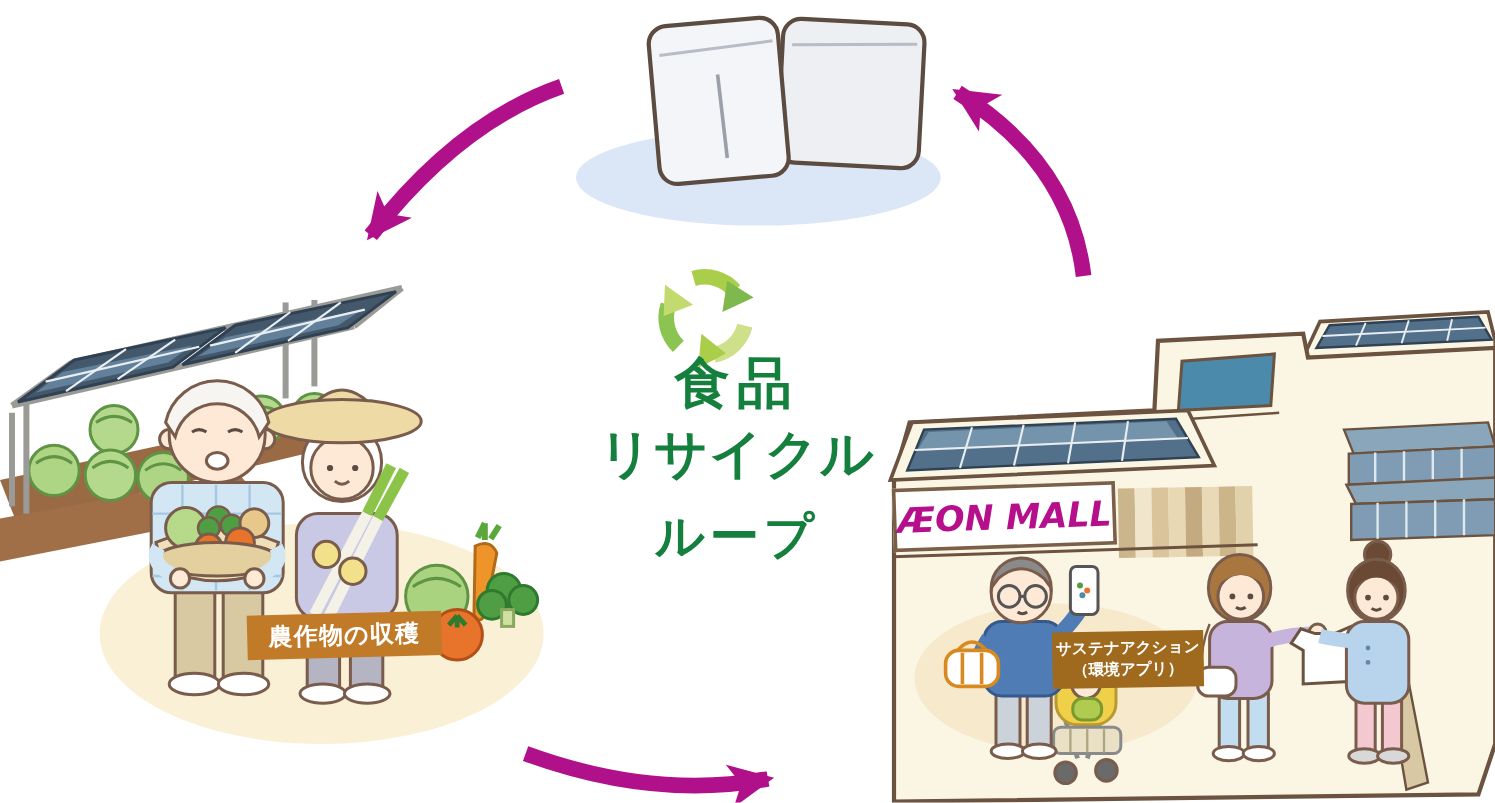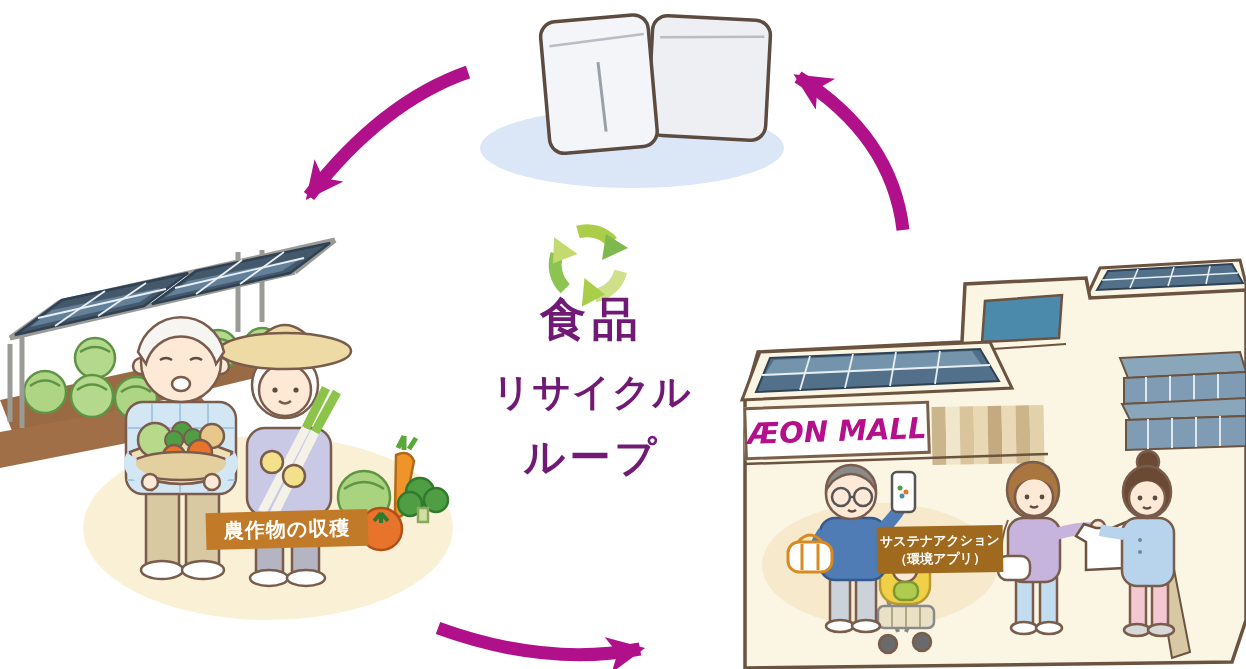--- a/index.html
+++ b/index.html
@@ -2,23 +2,23 @@
 <html><head>
 <meta charset="utf-8">
 <style>
   html,body{margin:0;padding:0;background:#ffffff;}
   .stage{
     position:relative;width:1246px;height:669px;overflow:hidden;
     background:#ffffff;font-family:"DejaVu Sans","Liberation Sans",sans-serif;
   }
   .stage svg{position:absolute;left:0;top:0;}
   .overlay{position:absolute;display:flex;align-items:center;justify-content:center;text-align:center;}
-  #center-label{left:455px;top:294px;width:274px;flex-direction:column;color:#701a75;font-weight:bold;line-height:1.12;}
+  #center-label{left:477px;top:294px;width:274px;flex-direction:column;color:#15803d;font-weight:bold;line-height:1.12;}
   #center-label .l1{font-size:46px;letter-spacing:6px;}
-  #center-label .l2{font-size:38px;letter-spacing:1px;margin-top:25px;}
+  #center-label .l2{font-size:44px;letter-spacing:1px;margin-top:8px;}
   #center-label .l3{font-size:41px;letter-spacing:4px;margin-top:22px;}
   #farm-banner{left:206px;top:511px;width:162px;height:37px;background:#c07a28;
     color:#ffffff;font-size:20px;font-weight:bold;letter-spacing:1px;transform:rotate(-1.5deg);}
   #mall-logo{left:744px;top:404px;width:186px;height:53px;background:#ffffff;border:3px solid #7a6048;
     box-sizing:border-box;color:#b50f8c;font-size:29px;font-weight:800;letter-spacing:0px;
     transform:rotate(-2deg);font-style:italic;}
   #app-banner{left:877px;top:526px;width:126px;height:47px;background:#9f6a1e;flex-direction:column;
     color:#ffffff;font-size:13px;font-weight:bold;line-height:1.35;transform:rotate(-1deg);}
 </style>
 </head>

